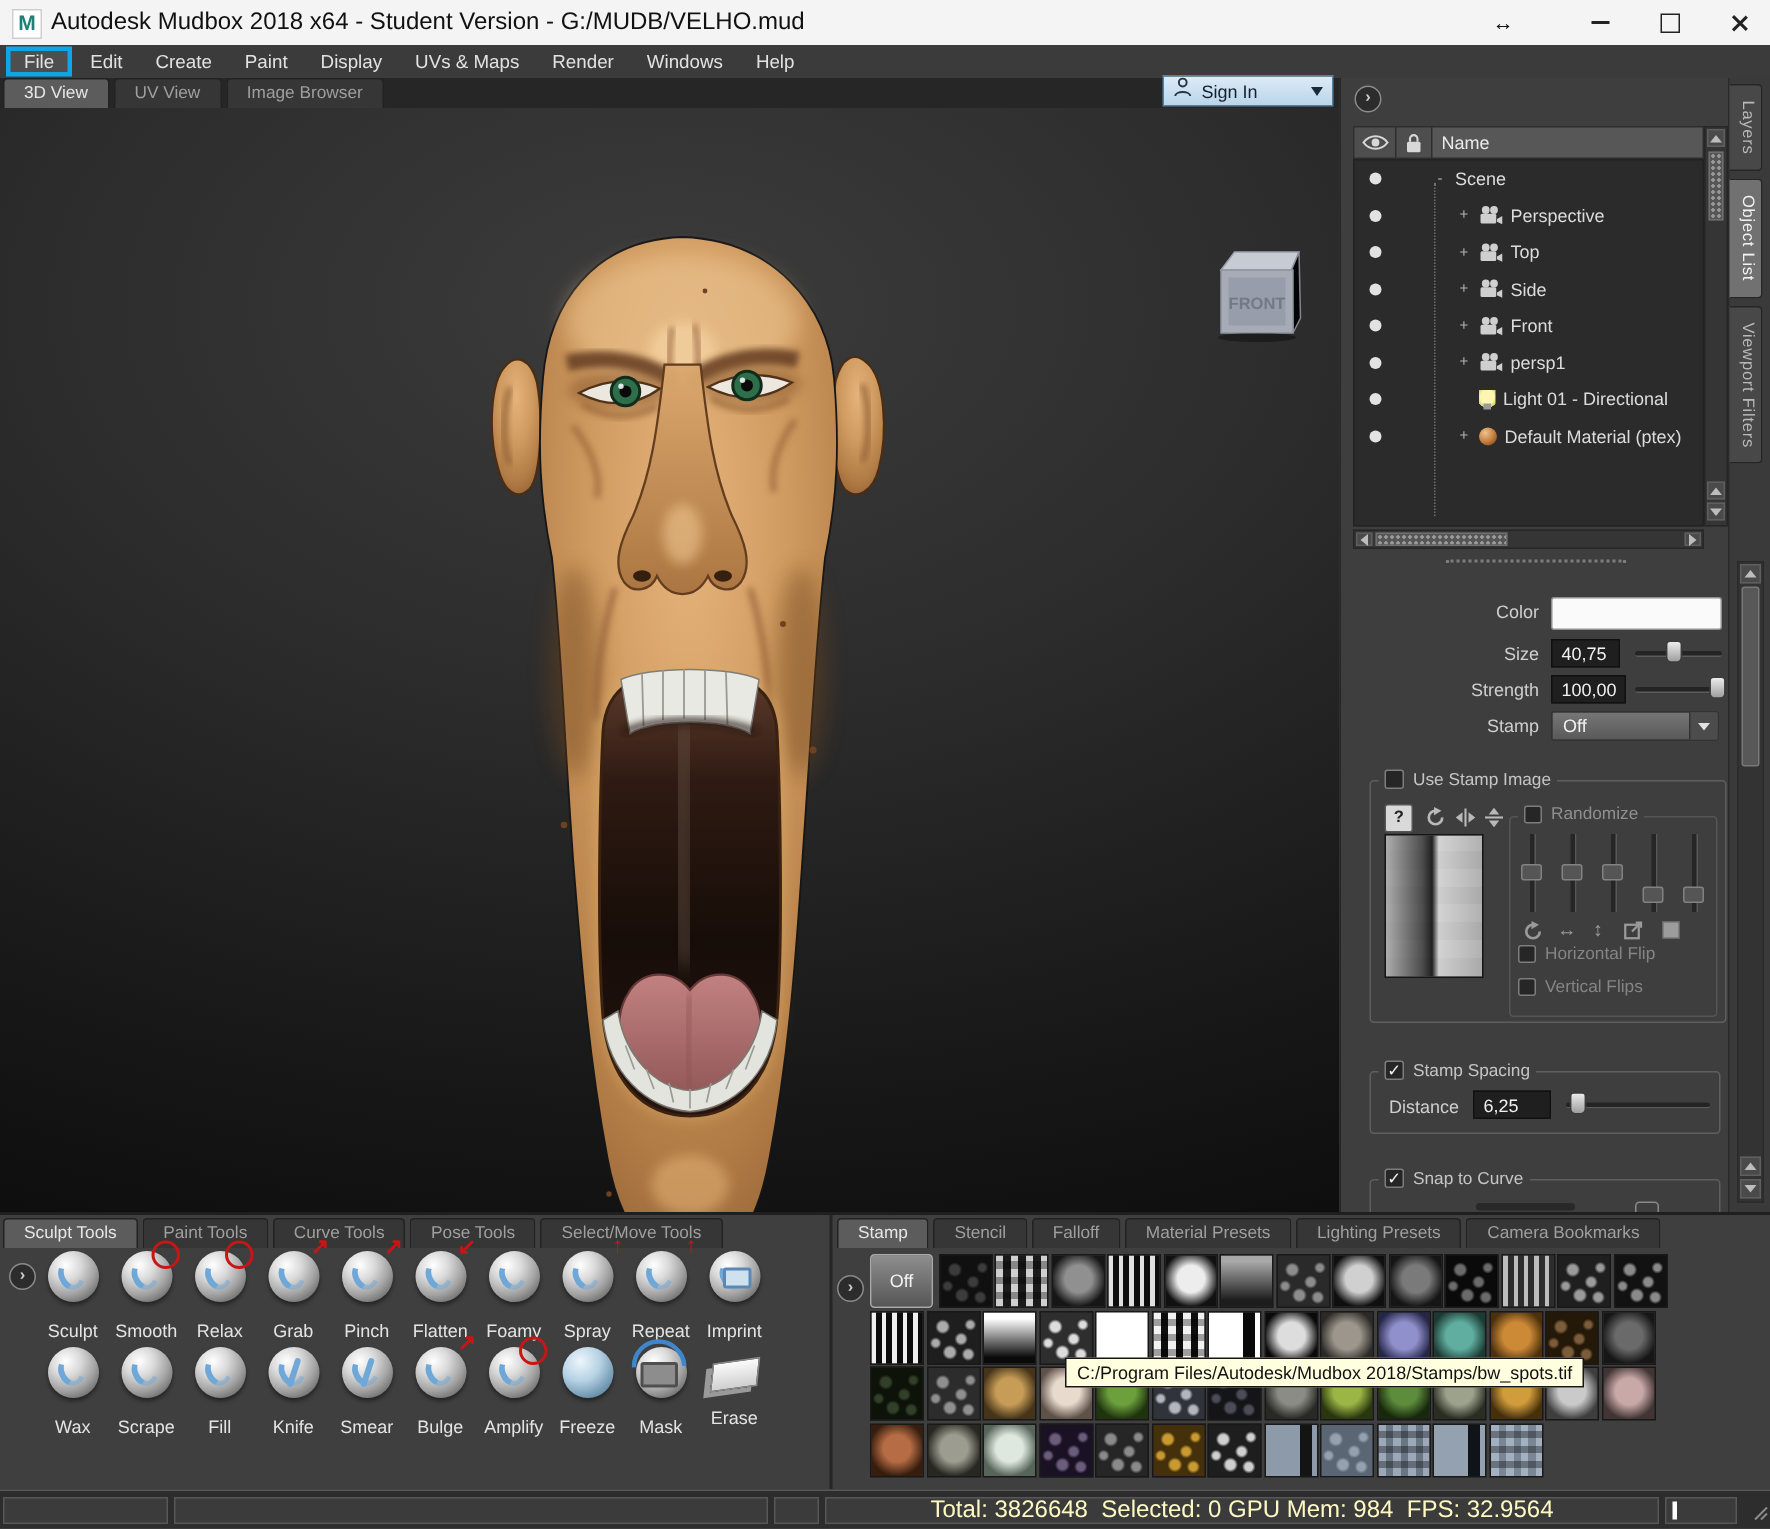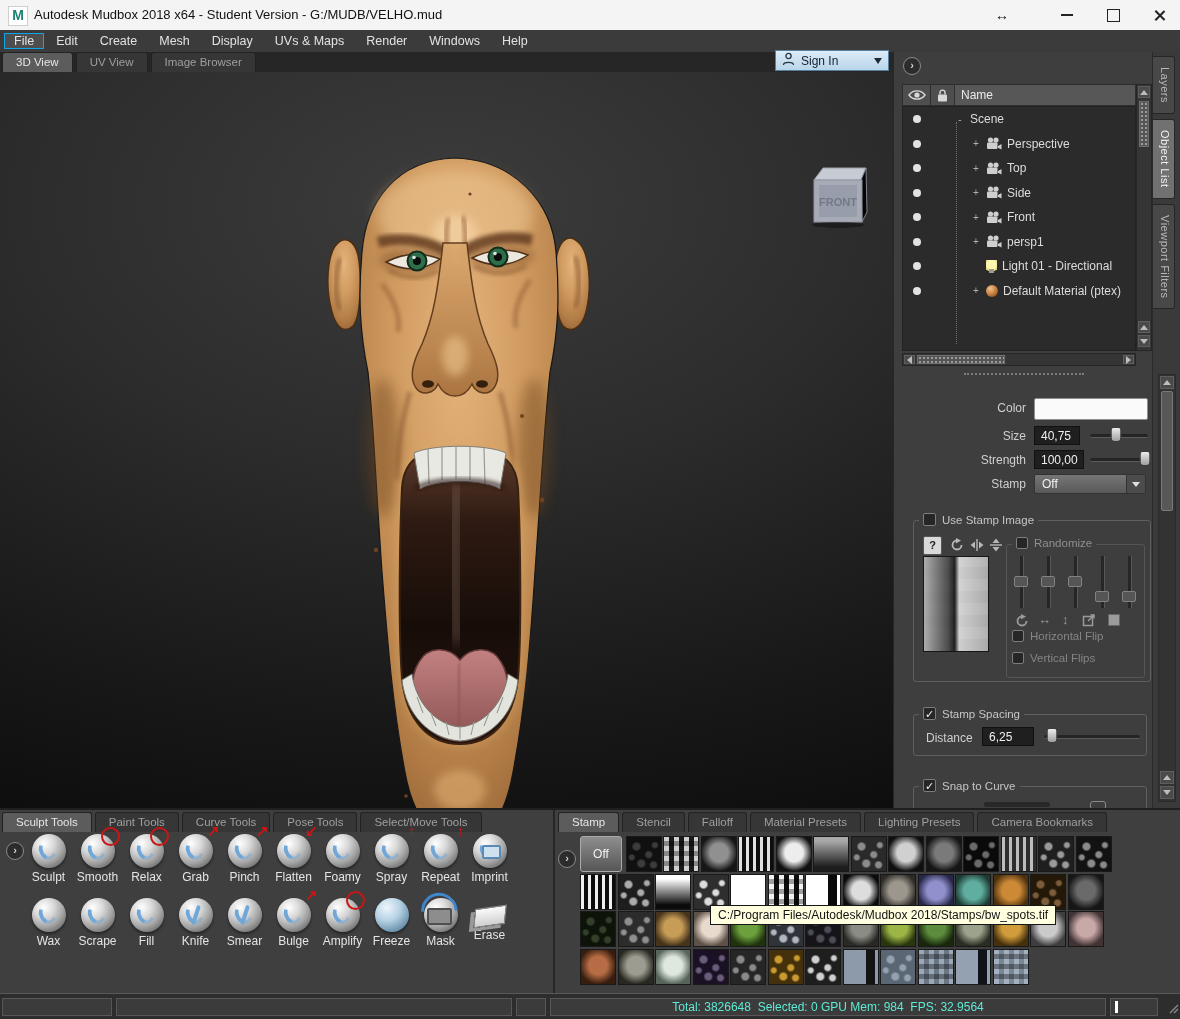--- a/index.html
+++ b/index.html
@@ -4,38 +4,38 @@
 <style>
   html,body{margin:0;padding:0}
   body{width:1180px;height:1019px;position:relative;overflow:hidden;background:#404040;
        font-family:"Liberation Sans",sans-serif;user-select:none}
   .abs{position:absolute}
 
   
   #titlebar{left:0;top:0;width:1180px;height:30px;background:#f4f4f4;border-bottom:1px solid #d8d8d8}
   #applogo{left:8px;top:6px;width:18px;height:18px;background:#fff;border:1px solid #cfcfcf;
            color:#1d8274;font-weight:bold;font-size:14px;line-height:17px;text-align:center}
-  #title-text{left:34px;top:0;height:22px;line-height:30px;font-size:13px;color:#111}
+  #title-text{left:34px;top:0;height:22px;line-height:30px;font-size:16px;color:#111}
   .winbtn{top:0;height:30px;display:flex;align-items:center;justify-content:center;cursor:default}
   #btn-move{left:988px;width:28px}
   .arrlr{color:#111;font-size:14px;font-weight:bold}
   #btn-min{left:1048px;width:38px}
   #btn-min .bar{width:12px;height:1.6px;background:#222}
   #btn-max{left:1094px;width:38px}
   #btn-max .box{width:11px;height:11px;border:1.4px solid #222}
   #btn-close{left:1138px;width:42px}
   .xwrap{position:relative;width:13px;height:13px}
   .xwrap div{position:absolute;left:6px;top:0;width:1.6px;height:13px;background:#222}
   .xwrap div:first-child{transform:rotate(45deg)}
   .xwrap div:last-child{transform:rotate(-45deg)}
 
   
   #menubar{left:0;top:30px;width:1180px;height:22px;background:#3b3b3b;display:flex;align-items:center;padding-left:4px;box-sizing:border-box}
   .mitem{padding:1px 10px;font-size:12.5px;color:#e2e2e2;margin-right:2px}
-  .mactive{border:1px solid #0ea5e9;background:#4e4e4e;padding:0 9px}
+  .mactive{border:3px solid #0ea5e9;background:#4e4e4e;padding:0 9px}
 
   
   #viewtabs{left:0;top:52px;width:893px;height:20px;background:#262626;display:flex;align-items:flex-end;padding-left:2px;box-sizing:border-box}
   .tab{display:inline-block;padding:0 13px;height:19px;line-height:19px;font-size:11.5px;color:#9f9f9f;
        background:#363636;border:1px solid #222;border-bottom:none;border-radius:3px 3px 0 0;margin-right:3px;white-space:nowrap}
   .tab.active{background:#5c5c5c;color:#e6e6e6}
 
   
   #signin{left:775px;top:50px;width:114px;height:21px;background:linear-gradient(180deg,#ddebf7,#b9d5ea);
           border:1px solid #56809f;display:flex;align-items:center;gap:6px;padding:0 6px;box-sizing:border-box}
@@ -150,34 +150,34 @@
           border-left:4px solid #6fa8d8;border-bottom:3px solid rgba(111,168,216,.5);border-radius:50%;transform:rotate(-25deg);box-sizing:border-box}
   .acc-ring{position:absolute;right:-5px;top:-7px;width:15px;height:15px;border:2.5px solid #c81616;border-radius:50%}
   .acc-arrow{position:absolute;right:-7px;top:-12px;color:#c81616;font-size:15px;font-weight:bold}
   .acc-square{position:absolute;left:9px;top:11px;width:15px;height:10px;background:#cfe0ee;border:2px solid #5b89b5;border-radius:2px}
   .acc-slash{position:absolute;left:15px;top:7px;width:4px;height:20px;background:#6fa8d8;border-radius:2px;transform:rotate(18deg)}
   .mask-box{position:absolute;left:3px;top:10px;width:21px;height:13px;background:#8d8d8d;border:2px solid #4f4f4f;border-radius:2px}
   .mask-ring{position:absolute;left:-3px;top:-5px;width:37px;height:36px;border:3px solid #3f87cc;
              border-right-color:transparent;border-bottom-color:transparent;border-radius:50%;transform:rotate(42deg);box-sizing:border-box}
   .erase-box{width:30px;height:17px;background:linear-gradient(180deg,#fbfbfb,#cfcfcf);border:1px solid #8a8a8a;
              transform:rotate(-8deg) skewX(-14deg);margin:9px auto 0;box-shadow:-4px 3px 0 #9a9a9a}
-  .tlab{margin-top:2px;font-size:12px;color:#e4e4e4}
+  .tlab{margin-top:12px;font-size:12px;color:#e4e4e4}
 
   #stamp-grid{position:absolute;left:580px;top:26px}
   .srow{position:absolute;left:0;display:flex;gap:1.5px}
   .sthumb{width:36px;height:36px;border:1px solid #191919;box-sizing:border-box;flex:none}
   .soff{width:42px;height:36px;background:linear-gradient(180deg,#8e8e8e,#565656);border:1px solid #aaa;border-radius:3px;
         color:#f2f2f2;font-size:12px;display:flex;align-items:center;justify-content:center;flex:none;margin-right:2px;box-sizing:border-box}
   #tooltip{position:absolute;left:710px;top:95px;background:#ffffdf;border:1px solid #161616;color:#111;
            font-size:12px;padding:2px 7px;white-space:nowrap;z-index:50}
 
   
   #statusbar{left:0;top:993px;width:1180px;height:26px;background:#2d2d2d;border-top:1px solid #585858;box-sizing:border-box}
   .seg{position:absolute;top:4px;height:18px;background:#3b3b3b;border:1px solid #575757;box-sizing:border-box}
-  #seg-stats{display:flex;align-items:center;justify-content:center;color:#5eead4;font-size:12px;white-space:pre}
+  #seg-stats{display:flex;align-items:center;justify-content:center;color:#fef9c3;font-size:16px;white-space:pre}
   #seg-caret .bar{position:absolute;left:4px;top:2px;width:3px;height:12px;background:#fff}
   #grip{position:absolute;right:1px;top:8px}
 </style>
 </head>
 <body>
 
 <div id="titlebar" class="abs">
   <div id="applogo" class="abs">M</div>
   <div id="title-text" class="abs">Autodesk Mudbox 2018 x64 - Student Version - G:/MUDB/VELHO.mud</div>
   <div id="btn-move" class="abs winbtn">
@@ -194,21 +194,21 @@
         <div></div>
         <div></div>
       </div>
     </div>
 </div>
 
 <div id="menubar" class="abs">
     <div class="mitem mactive">File</div>
     <div class="mitem">Edit</div>
     <div class="mitem">Create</div>
-    <div class="mitem">Mesh</div>
+    <div class="mitem">Paint</div>
     <div class="mitem">Display</div>
     <div class="mitem">UVs &amp; Maps</div>
     <div class="mitem">Render</div>
     <div class="mitem">Windows</div>
     <div class="mitem">Help</div>
   </div>
 
 <div id="viewtabs" class="abs">
     <div class="tab active">3D View</div>
     <div class="tab">UV View</div>

